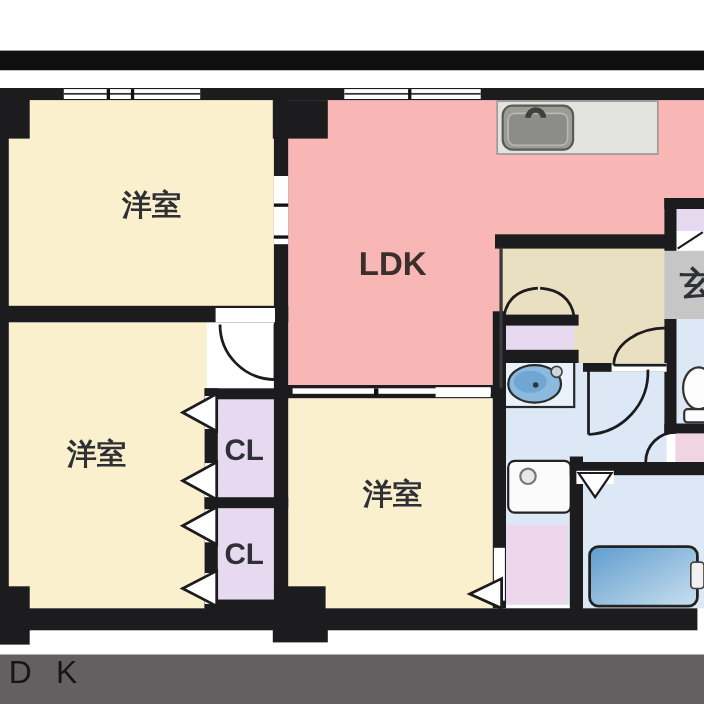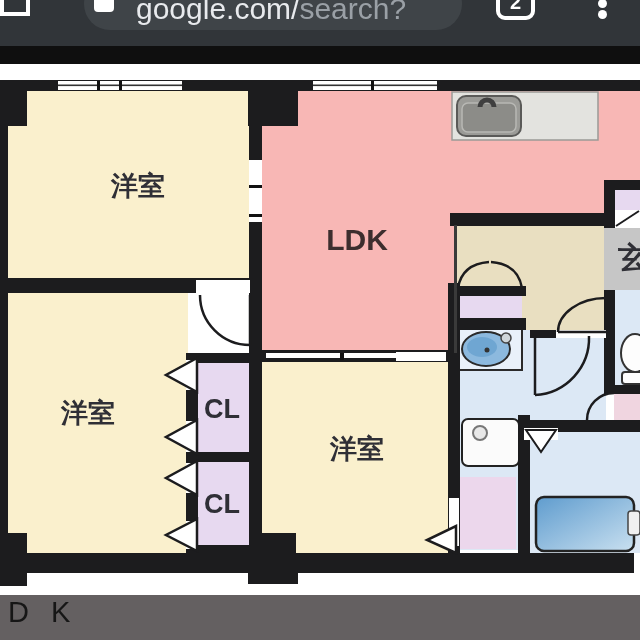--- a/index.html
+++ b/index.html
@@ -28,30 +28,20 @@
 
   
   .caption-bar{position:absolute;left:0;top:595px;width:640px;height:45px;background:#646061;}
   .caption-text{position:absolute;left:8px;top:1px;font-size:29px;letter-spacing:7px;color:#161616;}
 </style>
 </head>
 <body>
 
 <div class="screen">
 
-  <div class="toolbar">
-    <div class="home-icon"></div>
-    <div class="url-pill">
-      <div class="favicon"></div>
-      <div class="url-text"><span>google.com/</span><span class="url-path">search?</span></div>
-    </div>
-    <div class="tab-box"><span>2</span></div>
-    <div class="dot d1"></div>
-    <div class="dot d2"></div>
-  </div>
 
   <div class="band"></div>
 
   <svg class="plan" viewBox="0 64 640 531">
     <defs>
       <linearGradient id="tubgrad" x1="0" y1="0" x2="1" y2="1">
         <stop offset="0" stop-color="#5f9cce"></stop>
           <stop offset="1" stop-color="#c9e0f0"></stop>
       </linearGradient>
     </defs>

